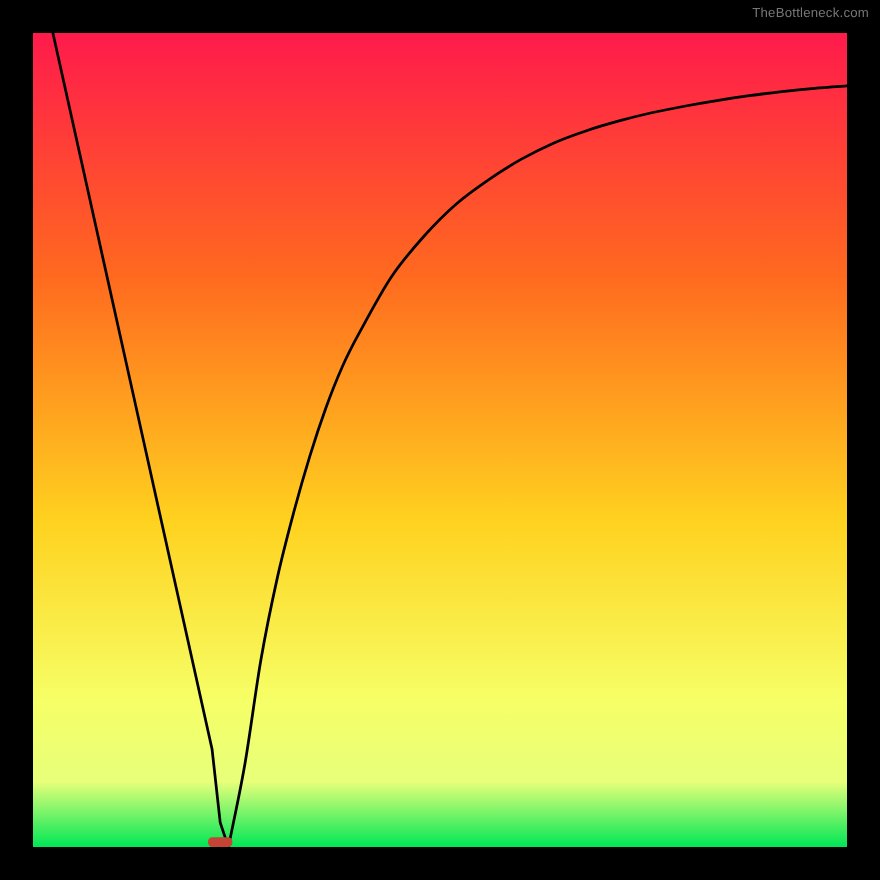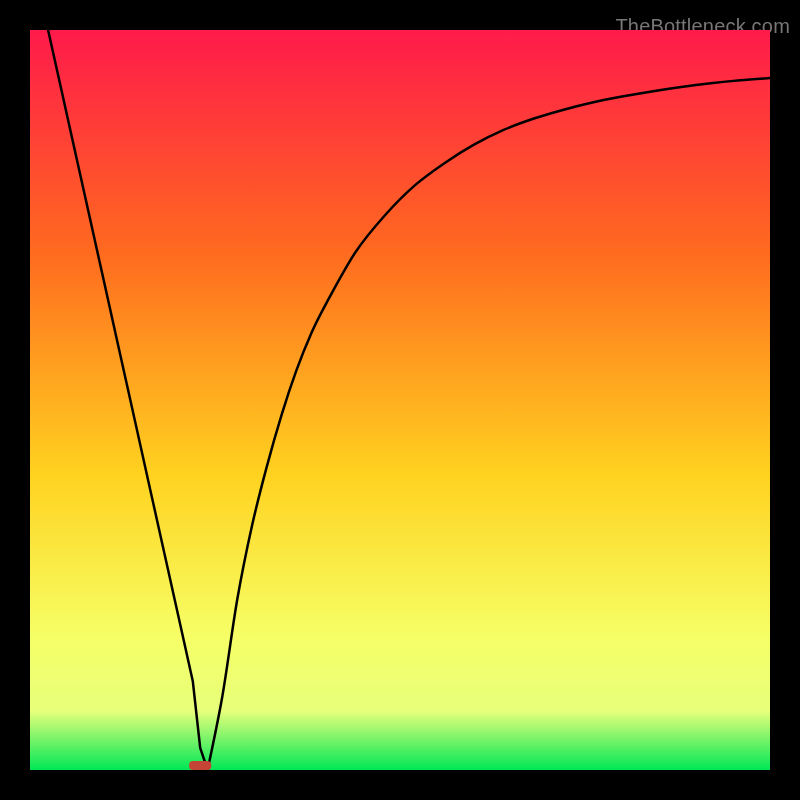--- a/index.html
+++ b/index.html
@@ -24,24 +24,23 @@
     left: 30px;
     top: 30px;
     width: 740px;
     height: 740px;
   }
   .watermark {
     position: absolute;
     top: 4px;
     right: 10px;
     color: #777;
-    font-size: 20px;
+    font-size: 12px;
     font-weight: 500;
     letter-spacing: 0.2px;
-    margin-top: 11px;
   }
 </style>
 </head>
 <body>
 
 <div class="frame">
   <div class="watermark">TheBottleneck.com</div>
   <svg class="plot" viewBox="0 0 740 740" width="740" height="740" preserveAspectRatio="none">
     <defs>
       <linearGradient id="bg-grad" x1="0" y1="0" x2="0" y2="1">

